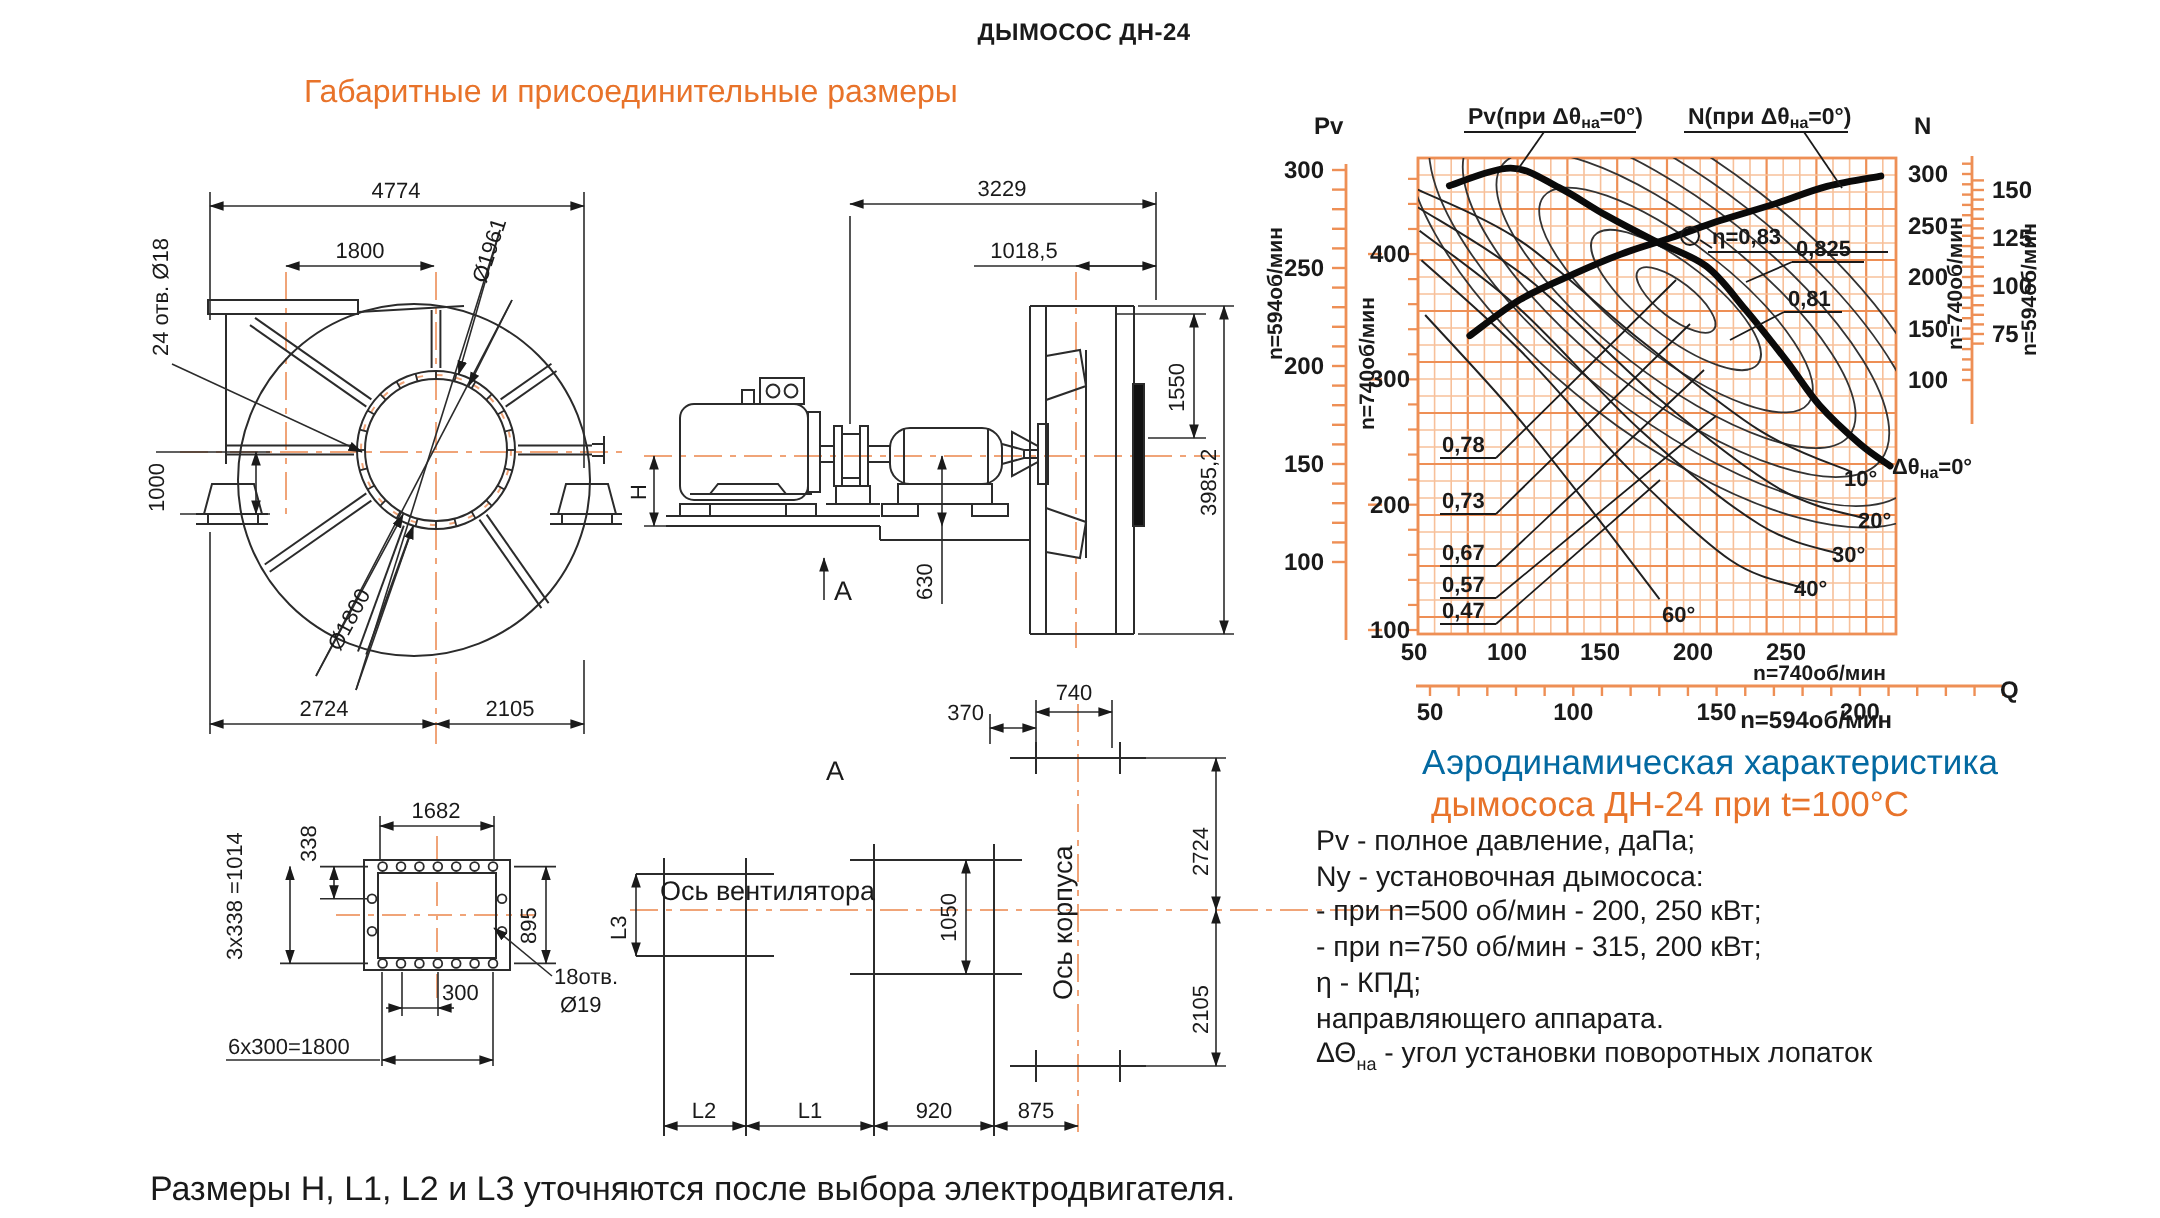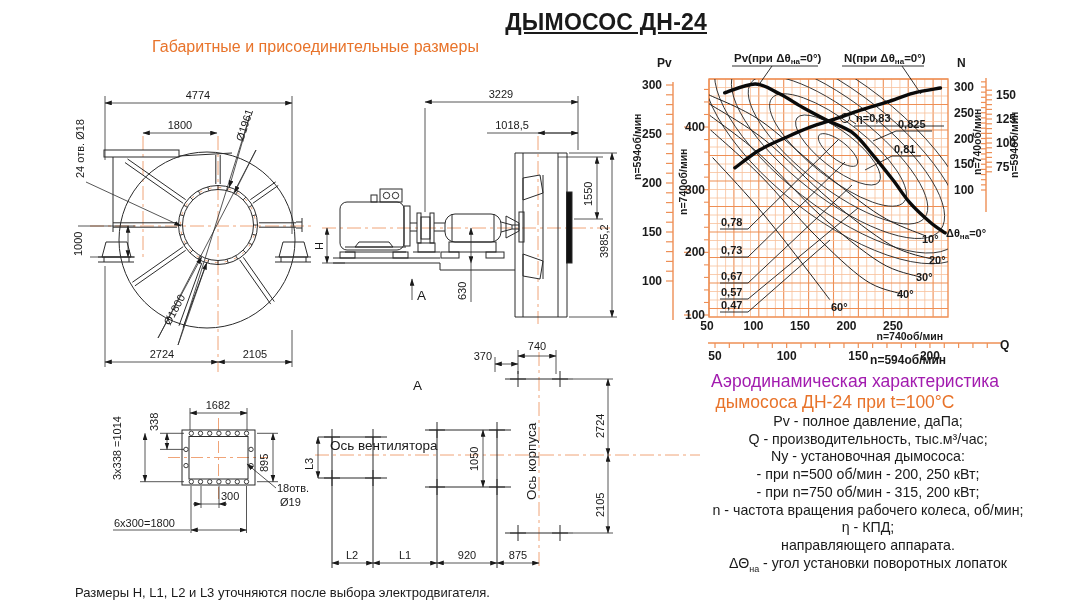--- a/index.html
+++ b/index.html
@@ -1,27 +1,27 @@
 <!DOCTYPE html>
 <html><head>
 <meta charset="utf-8">
 <style>
   html,body{margin:0;padding:0;background:#ffffff;}
   body{width:1080px;height:609px;position:relative;overflow:hidden;
        font-family:"Liberation Sans",sans-serif;color:#1a1a1a;}
   .abs{position:absolute;}
-  #main-title{left:377px;top:9px;width:330px;text-align:right;
-              font-size:23px;font-weight:bold;letter-spacing:.2px;text-decoration:underline;}
+  #main-title{left:377px;top:9px;width:330px;text-align:center;
+              font-size:12px;font-weight:bold;letter-spacing:.2px;}
   #subtitle{left:152px;top:38px;font-size:16px;color:#e8732a;text-align:right;}
   #chart-title-1{left:655px;top:371px;width:400px;text-align:center;
-                 font-size:17.5px;color:#a21caf;}
+                 font-size:17.5px;color:#0369a1;}
   #chart-title-2{left:655px;top:392px;width:360px;text-align:center;
                  font-size:17.5px;color:#e8732a;}
-  #legend{left:658px;top:413px;width:420px;font-size:14.2px;line-height:17.7px;text-align:center;}
-  #footnote{left:75px;top:585px;font-size:13px;}
+  #legend{left:658px;top:413px;width:420px;font-size:14.2px;line-height:17.7px;}
+  #footnote{left:75px;top:585px;font-size:17px;}
   svg text{fill:#1a1a1a;}
   .dim{font-size:11px;}
   .axislabel{font-size:13.5px;}
   .tickbig{font-size:12px;font-weight:bold;}
   .unit{font-size:10.5px;font-weight:bold;}
   .eff{font-size:11px;font-weight:bold;}
   .callout{font-size:11.5px;font-weight:bold;}
   sub.small{font-size:9px;}
 </style>
 </head>
@@ -651,23 +651,21 @@
     <text class="eff" x="897" y="298">40°</text>
     <text class="eff" x="831" y="311">60°</text>
   </g>
 </svg>
 
 <div class="abs" id="chart-title-1">Аэродинамическая характеристика</div>
 <div class="abs" id="chart-title-2">дымососа ДН-24 при t=100°C</div>
 
 <div class="abs" id="legend">
   <div>Pv - полное давление, даПа;</div>
-  <div>Q - производительность, тыс.м³/час;</div>
   <div>Ny - установочная дымососа:</div>
   <div>- при n=500 об/мин - 200, 250 кВт;</div>
   <div>- при n=750 об/мин - 315, 200 кВт;</div>
-  <div>n - частота вращения рабочего колеса, об/мин;</div>
   <div>η - КПД;</div>
   <div>направляющего аппарата.</div>
   <div><span>ΔΘ</span><sub class="small">на</sub><span> - угол установки поворотных лопаток</span></div>
 </div>
 
 <div class="abs" id="footnote">Размеры  H, L1, L2 и L3 уточняются после выбора электродвигателя.</div>
 
 </body></html>

